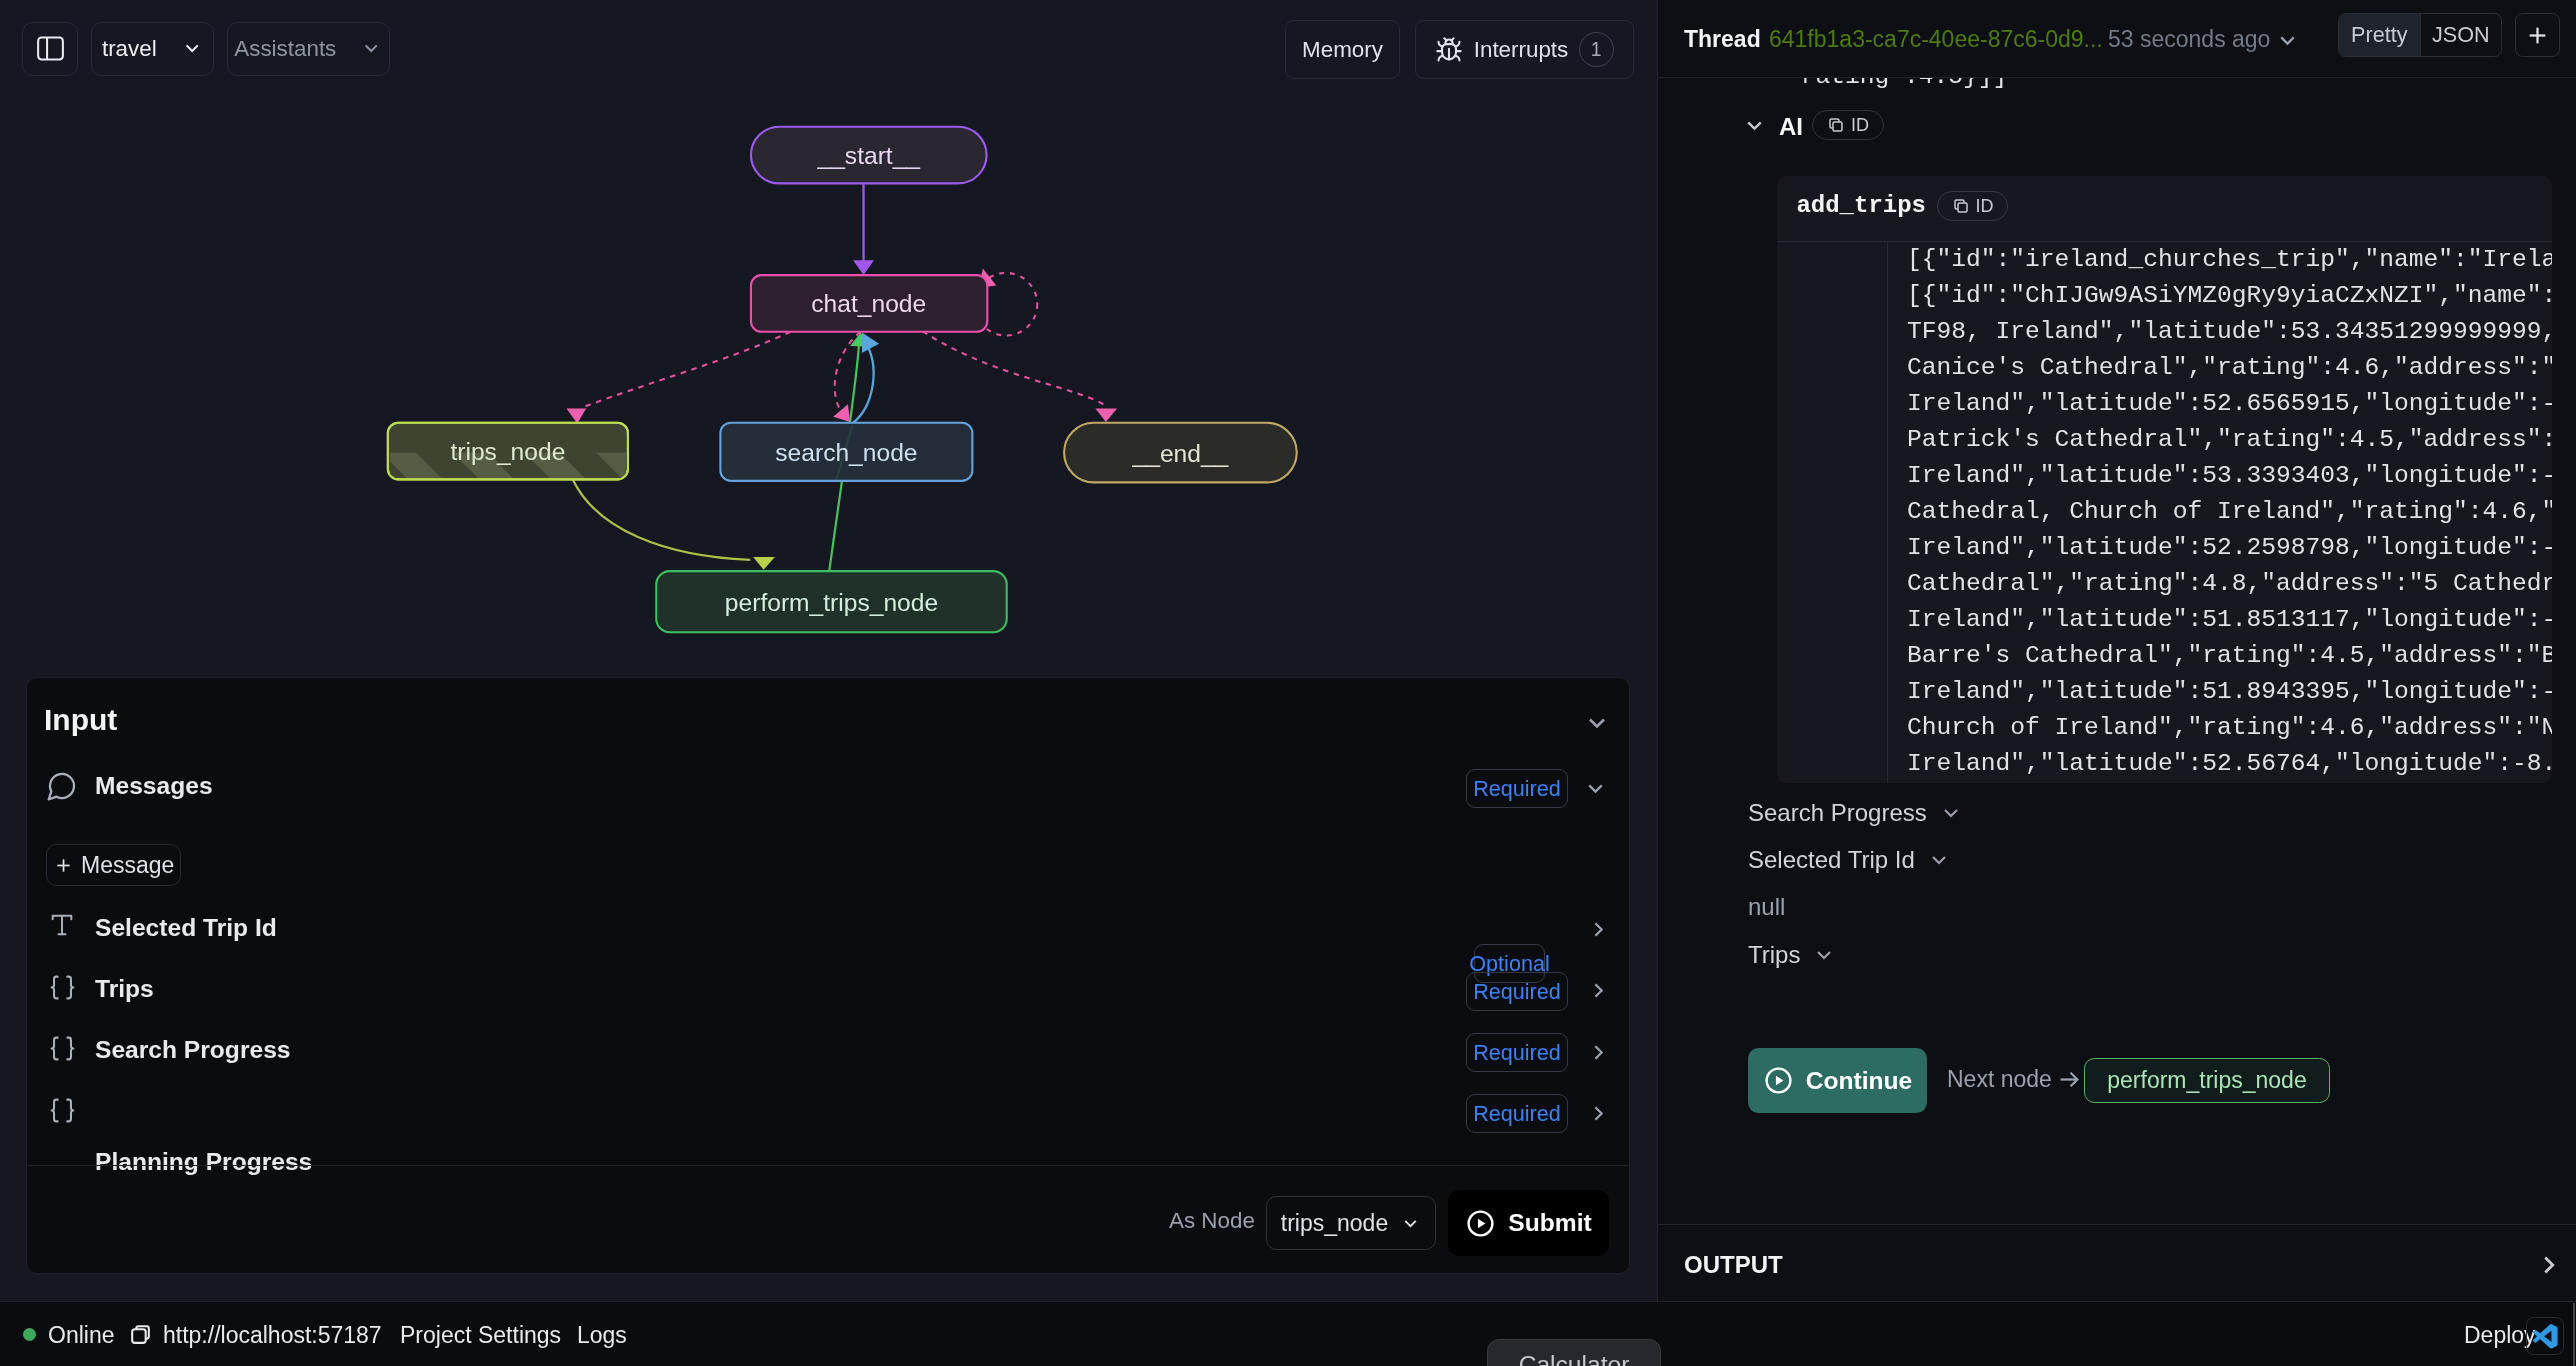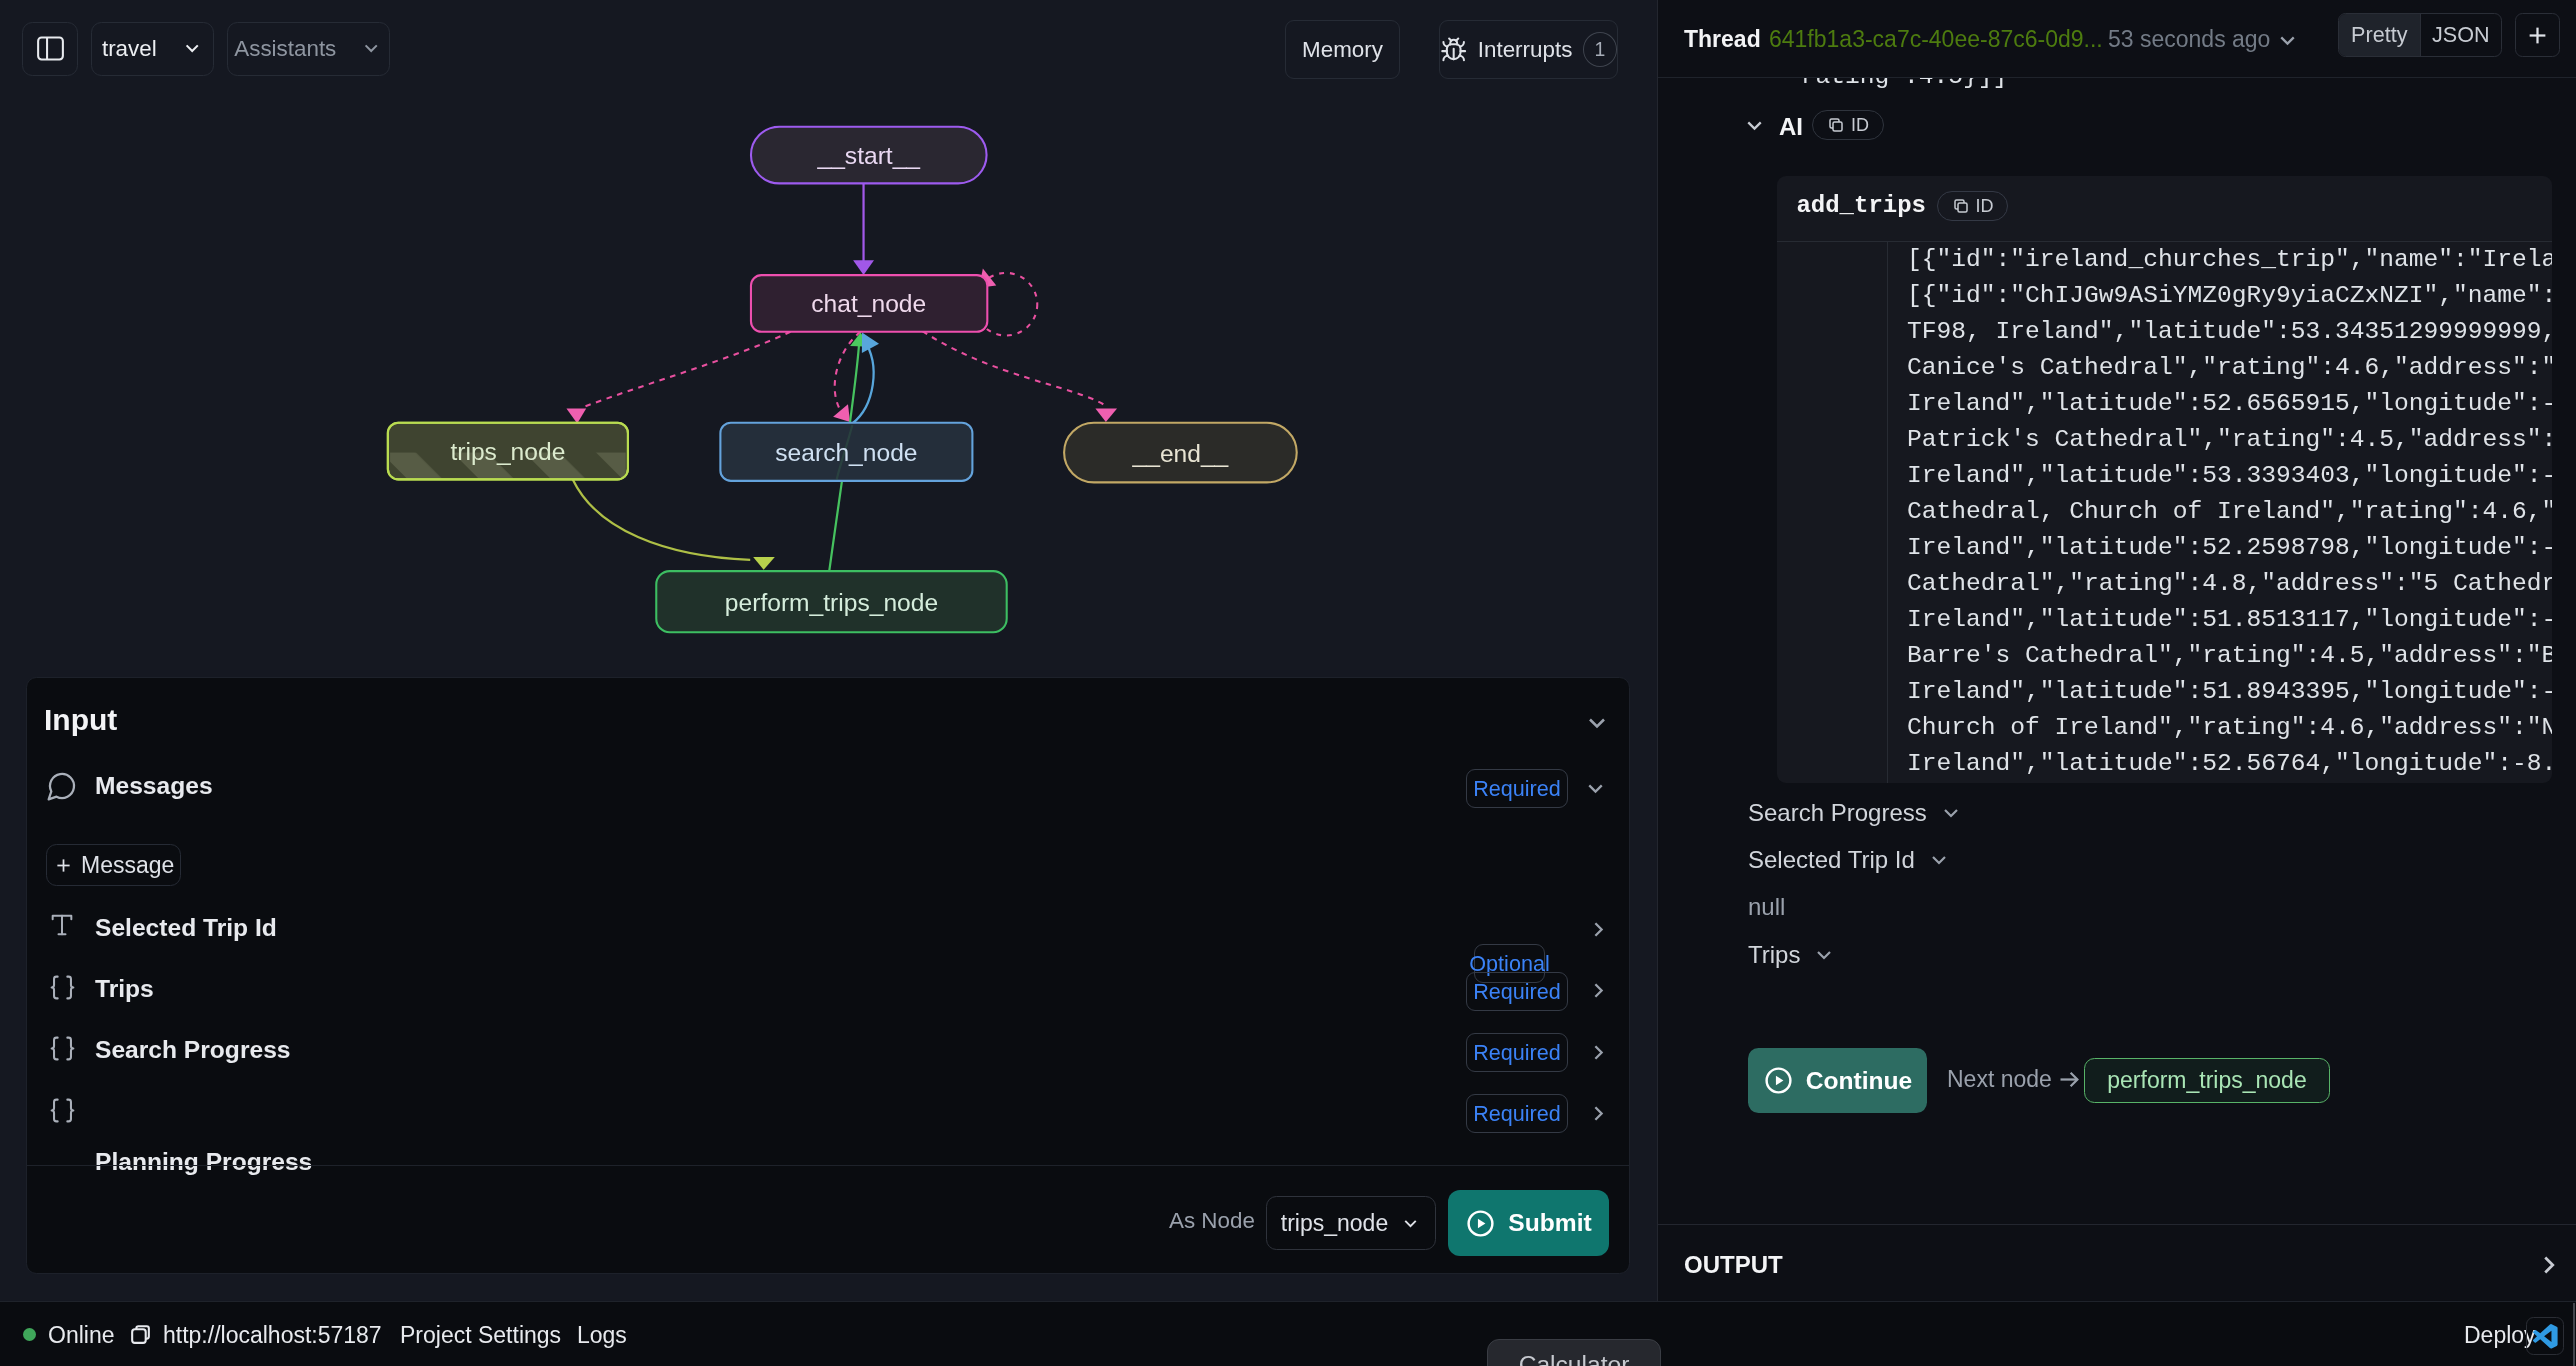--- a/index.html
+++ b/index.html
@@ -25,21 +25,21 @@
       <polyline points="6,9 12,15 18,9"></polyline>
     </svg>
 </div>
 <div class="btn" style="left:227px;top:21.6px;width:163px;height:54px;">
   <span style="color:#8e95a0;">Assistants</span>
   <svg width="22.4" height="22.4" viewBox="0 0 24 24" fill="none" stroke="#8e95a0" stroke-width="2.2">
       <polyline points="6,9 12,15 18,9"></polyline>
     </svg>
 </div>
 <div class="btn" style="left:1285px;top:20px;width:115px;height:59px;border-radius:9px;">Memory</div>
-<div class="btn" style="left:1415px;top:20px;width:179px;height:59px;border-radius:9px;gap:10.4px;margin-left:24px;">
+<div class="btn" style="left:1415px;top:20px;width:219px;height:59px;border-radius:9px;gap:10.4px;">
   <svg width="28" height="28" viewBox="0 0 24 24" fill="none" stroke="#dfe2e8" stroke-width="1.8" stroke-linecap="round" stroke-linejoin="round">
       <path d="m8 2 1.88 1.88"></path>
       <path d="M14.12 3.88 16 2"></path>
       <path d="M9 7.13v-1a3.003 3.003 0 1 1 6 0v1"></path>
       <path d="M12 20c-3.3 0-6-2.7-6-6v-3a4 4 0 0 1 4-4h4a4 4 0 0 1 4 4v3c0 3.3-2.7 6-6 6"></path>
       <path d="M12 20v-9"></path>
       <path d="M6.53 9C4.6 8.8 3 7.1 3 5"></path>
       <path d="M6 13H2"></path>
       <path d="M3 21c0-2.1 1.7-3.8 3.8-4"></path>
       <path d="M20.97 5c0 2.1-1.6 3.8-3.5 4"></path>
@@ -175,21 +175,21 @@
   </svg>
 
 <div class="abs" style="left:27px;top:1165px;width:1602px;height:0.7px;background:#1e222a;"></div>
 <div class="abs" style="left:1169px;top:1208px;font-size:22.4px;color:#9aa1ac;">As Node</div>
 <div class="btn" style="left:1266px;top:1196px;width:170px;height:54px;border-radius:10.4px;gap:12px;border-color:#2f333c;font-size:23px;">
   <span>trips_node</span>
   <svg width="21" height="21" viewBox="0 0 24 24" fill="none" stroke="#dfe2e8" stroke-width="2.2">
       <polyline points="6,9 12,15 18,9"></polyline>
     </svg>
 </div>
-<div class="abs" style="left:1448px;top:1190px;width:161px;height:66px;background:#0f766e;border-radius:12px;display:flex;align-items:center;justify-content:center;gap:12px;">
+<div class="abs" style="left:1448px;top:1190px;width:161px;height:66px;background:#000000;border-radius:12px;display:flex;align-items:center;justify-content:center;gap:12px;">
   <svg width="31" height="31" viewBox="0 0 24 24" fill="none" stroke="#fff" stroke-width="1.9">
       <circle cx="12" cy="12" r="9.2"></circle>
       <path d="M10 8.3 L15.8 12 L10 15.7 Z" fill="#fff" stroke="none"></path>
     </svg>
   <span style="font-size:24.6px;font-weight:bold;color:#fff;">Submit</span>
 </div>
 
 <div class="abs" style="left:1657px;top:0;width:919px;height:1301px;background:#0d0f15;border-left:0.7px solid #23262f;box-sizing:border-box;"></div>
 
 <div class="abs" style="left:1786px;top:63px;font-family:'Liberation Mono',monospace;font-size:24.6px;color:#dfe3e8;">"rating":4.5}]]</div>

